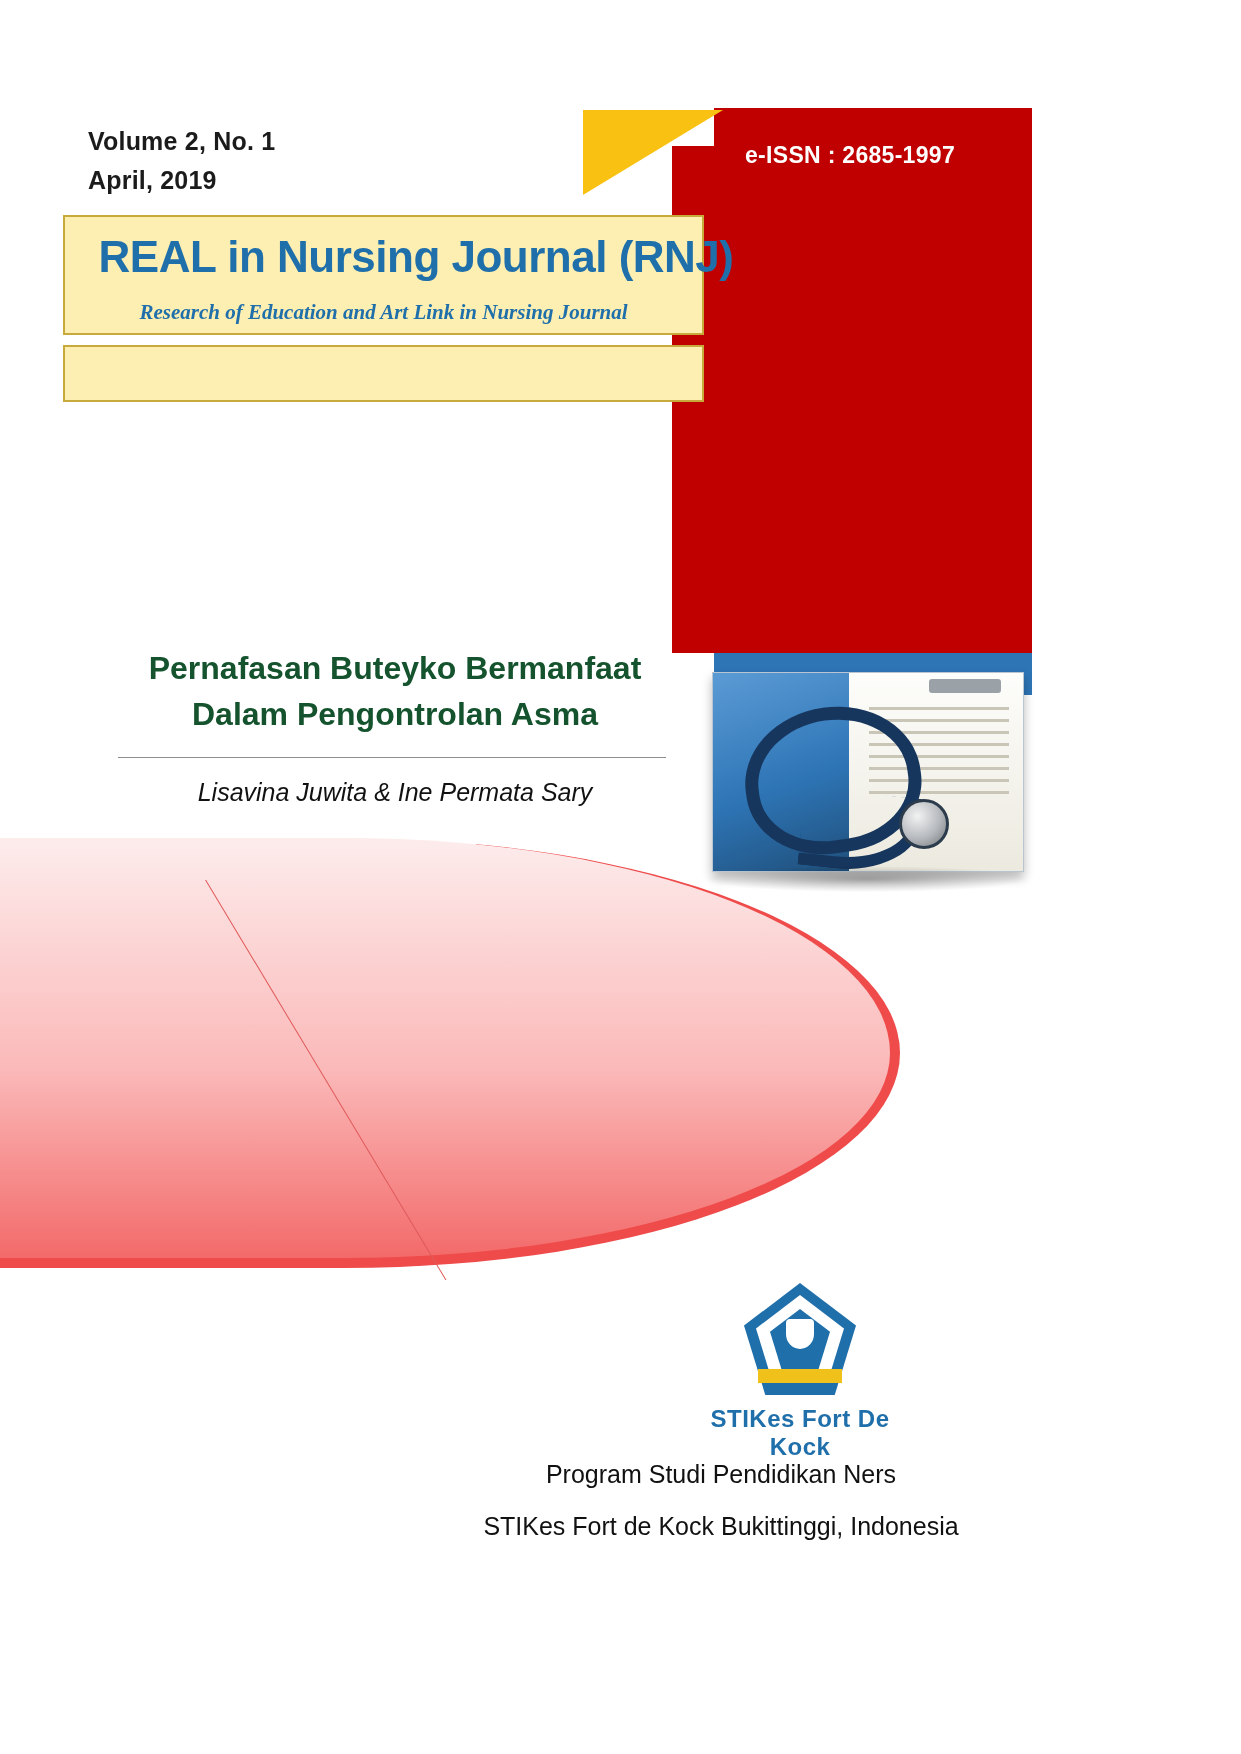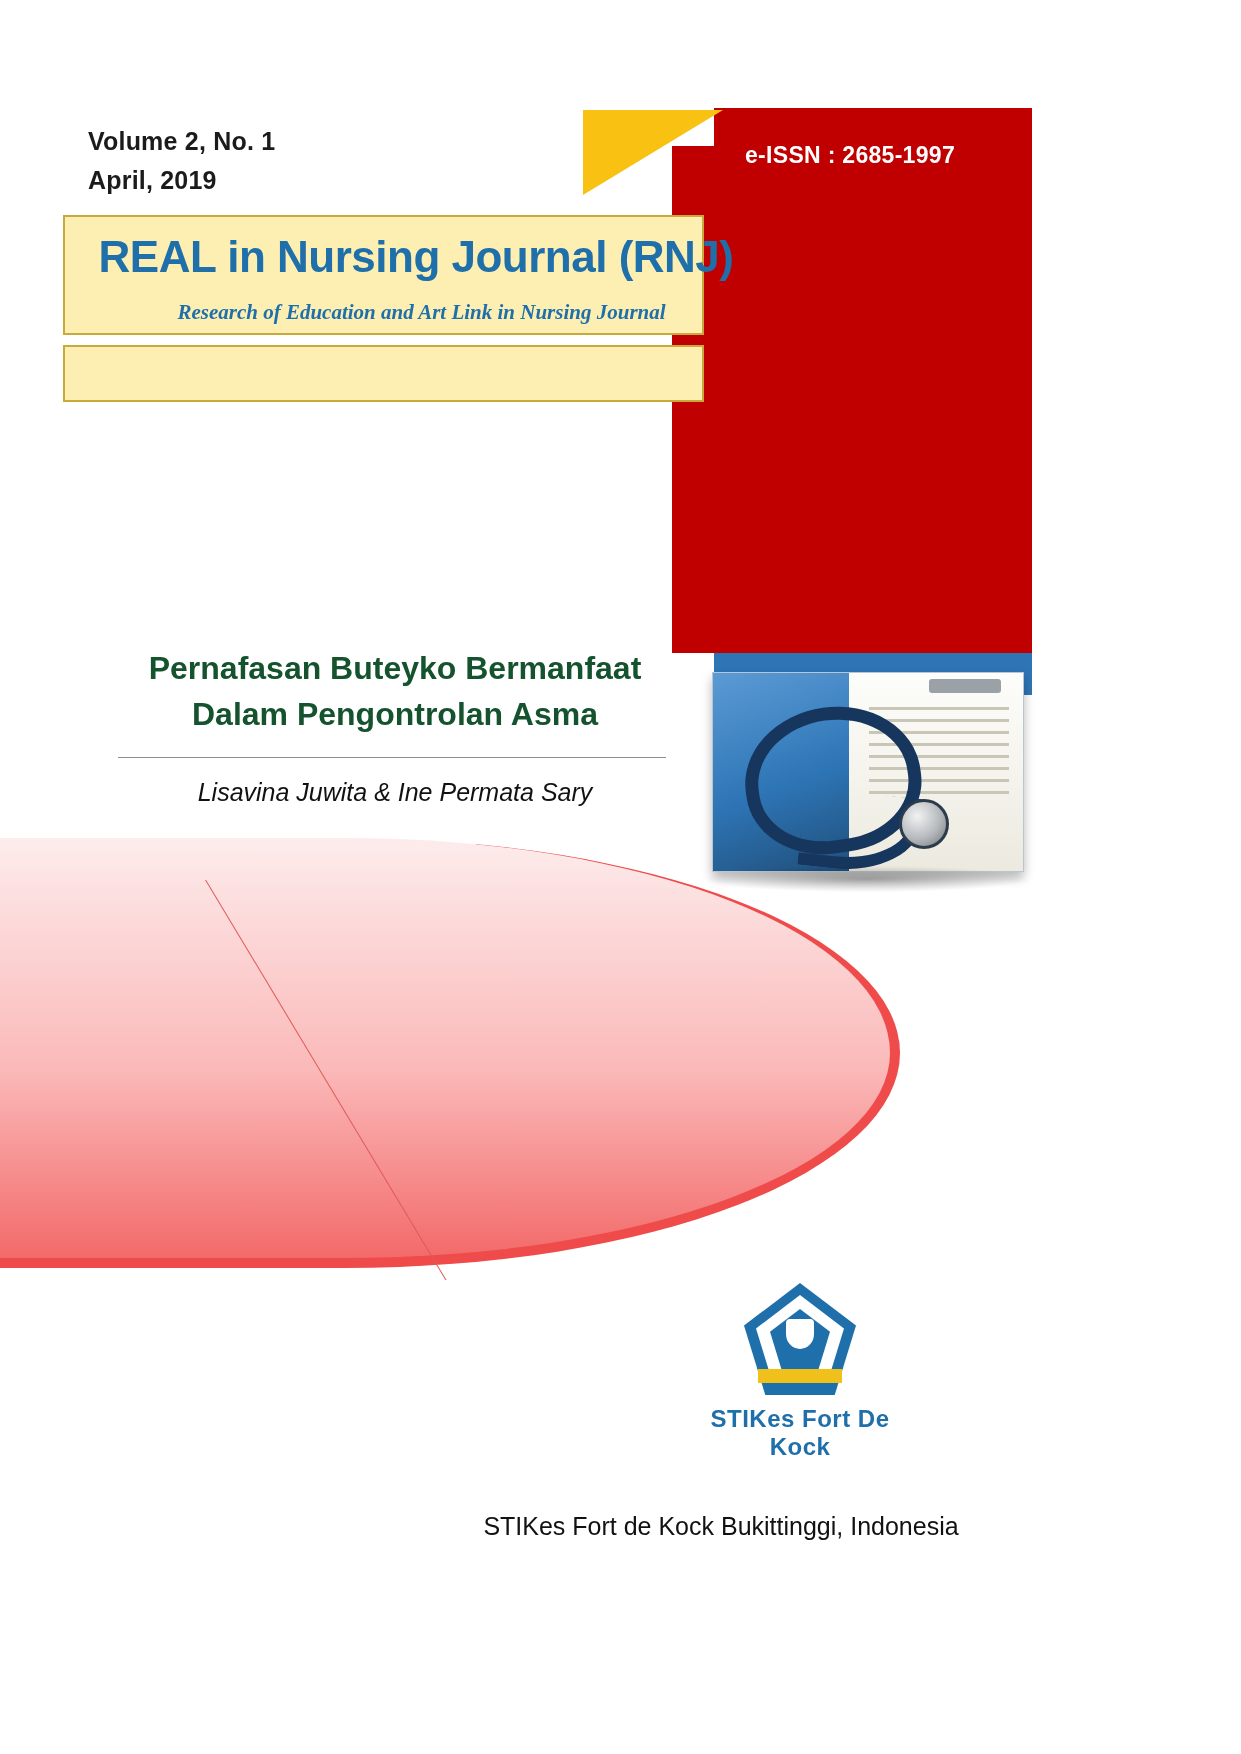--- a/index.html
+++ b/index.html
@@ -104,21 +104,20 @@
     position: absolute;
     left: 63px;
     top: 300px;
     width: 641px;
     text-align: center;
     font-family: "Liberation Serif", serif;
     font-style: italic;
     font-weight: 700;
     font-size: 21px;
     color: #1f6fab;
-    padding-left: 38px;
   }
   .url-box {
     position: absolute;
     left: 63px;
     top: 345px;
     width: 641px;
     height: 57px;
     background: #fdeeb2;
     border: 2px solid #c8a93b;
     box-sizing: border-box;
@@ -423,15 +422,16 @@
 
   <div class="logo-wrap">
     <div class="logo-shield"></div>
     <div class="logo-shield-in"></div>
     <div class="logo-core"></div>
     <div class="logo-lamp"></div>
     <div class="logo-band"></div>
     <div class="logo-name">STIKes Fort De Kock</div>
   </div>
 
+  <div class="footer-line1">Program Studi Pendidikan Ners</div>
   <div class="footer-line2">STIKes Fort de Kock Bukittinggi, Indonesia</div>
 
 </div>
 
 </body></html>

